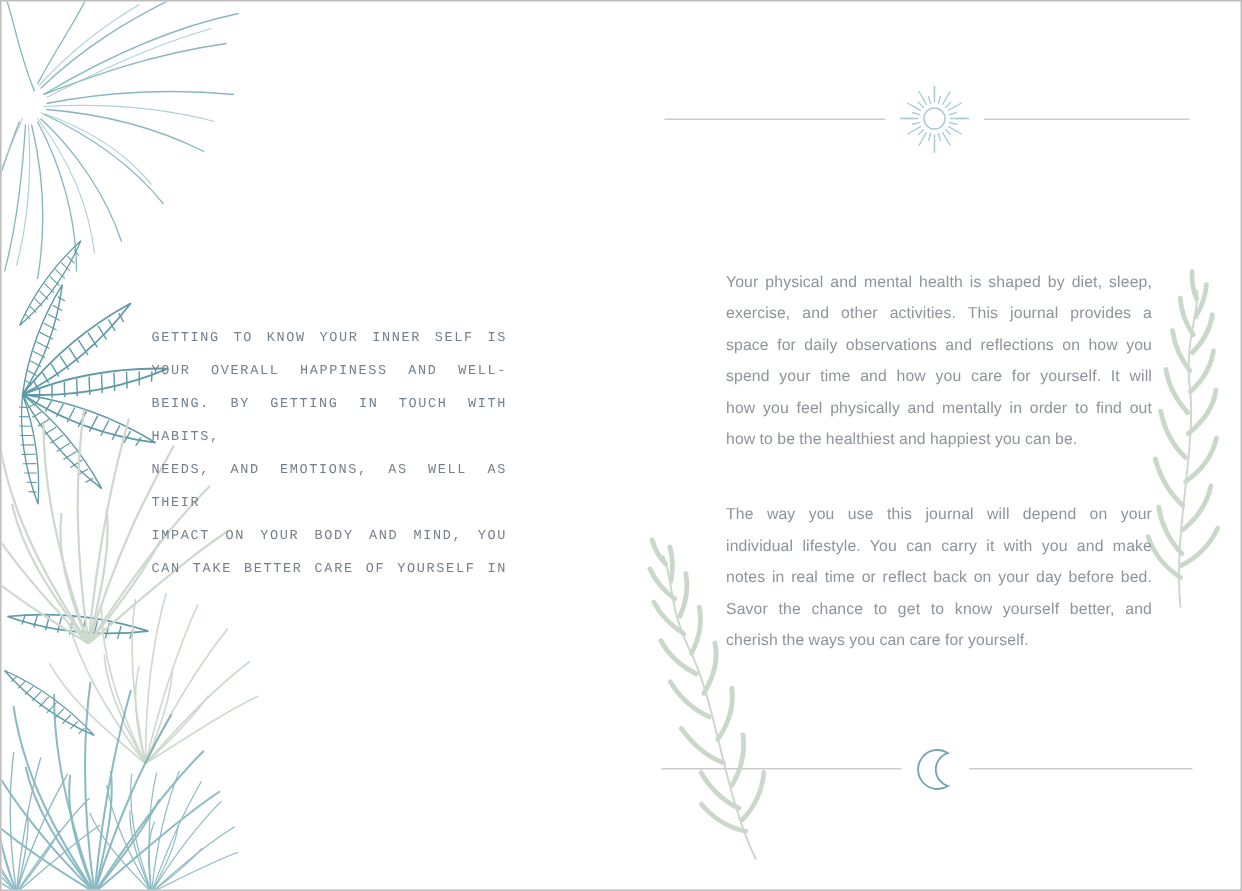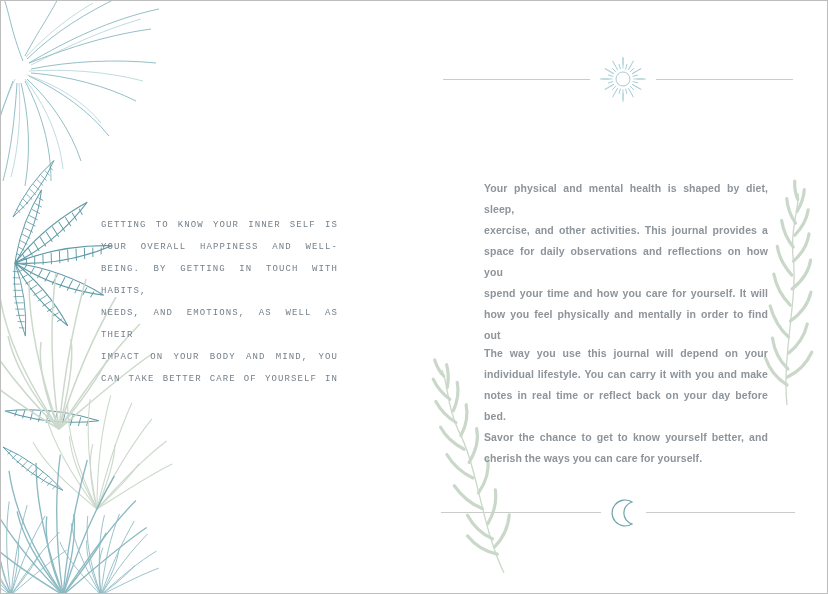--- a/index.html
+++ b/index.html
@@ -29,24 +29,24 @@
   .intro .jl.last{text-align-last:left;}
 
   
   .para{
     position:absolute;width:284px;
     color:#8d949a;
     font-size:10.5px;
     letter-spacing:0.1px;
     word-spacing:-0.2px;
     line-height:21px;
-    font-weight:700;
+    font-weight:400;
   }
   .para.p1{left:483px;top:177px;}
-  .para.p2{left:483px;top:342px;}
+  .para.p2{left:483px;top:332px;}
   .para .jl{text-align:justify;text-align-last:justify;}
   .para .jl.last{text-align-last:left;}
 </style>
 </head>
 <body>
 
 <div class="spread">
 
   <svg class="deco" viewBox="0 0 828 594" aria-hidden="true">
     <defs>
@@ -199,20 +199,21 @@
     <div class="jl">IMPACT ON YOUR BODY AND MIND, YOU</div>
     <div class="jl">CAN TAKE BETTER CARE OF YOURSELF IN</div>
   </div>
 
   <div class="para p1">
     <div class="jl">Your physical and mental health is shaped by diet, sleep,</div>
     <div class="jl">exercise, and other activities. This journal provides a</div>
     <div class="jl">space for daily observations and reflections on how you</div>
     <div class="jl">spend your time and how you care for yourself. It will</div>
     <div class="jl">how you feel physically and mentally in order to find out</div>
+    <div class="jl last">how to be the healthiest and happiest you can be.</div>
   </div>
 
   <div class="para p2">
     <div class="jl">The way you use this journal will depend on your</div>
     <div class="jl">individual lifestyle. You can carry it with you and make</div>
     <div class="jl">notes in real time or reflect back on your day before bed.</div>
     <div class="jl">Savor the chance to get to know yourself better, and</div>
     <div class="jl last">cherish the ways you can care for yourself.</div>
   </div>
 

